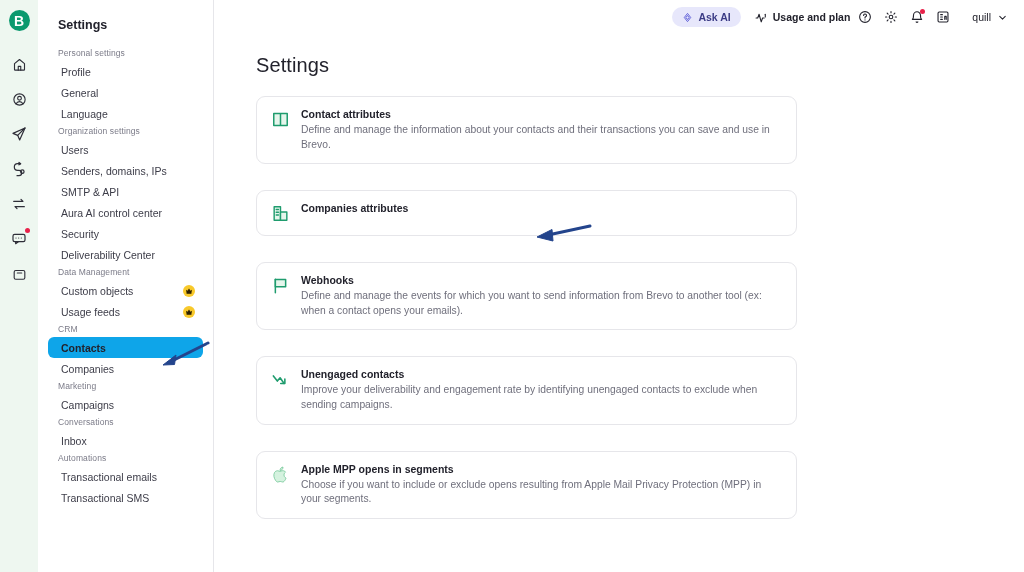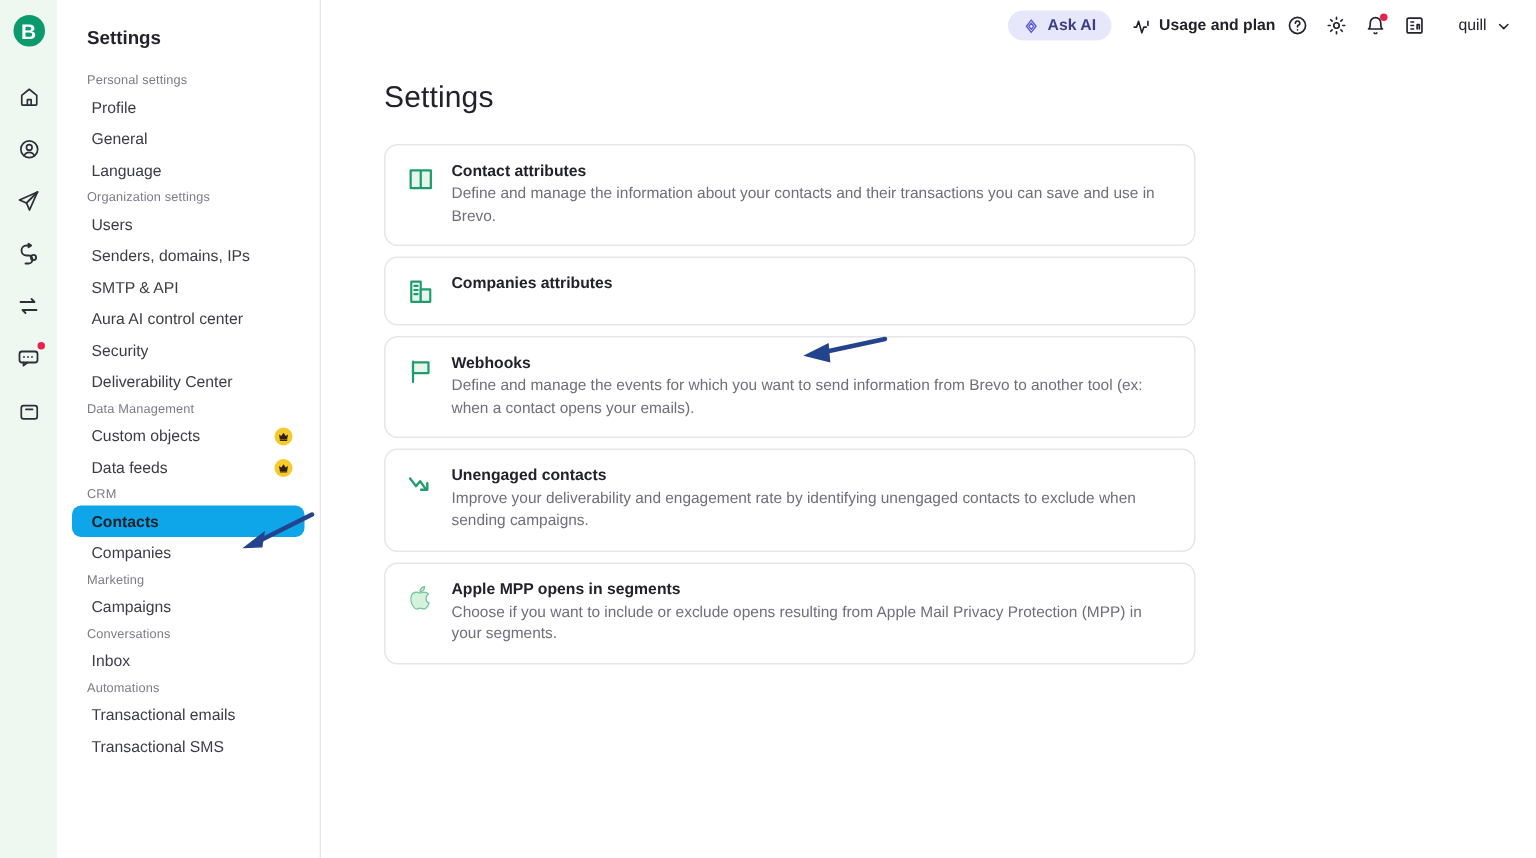--- a/index.html
+++ b/index.html
@@ -120,21 +120,21 @@
   .user-name {
     font-size: 10.5px; color: #22222c; margin-left: 14px; margin-right: 6px;
   }
   .chev { color: #22222c; display:flex; align-items:center; margin-right: 2px;}
 
   .content { padding: 20px 0 0 42px; }
   .page-title {
     font-size: 20px; color: #22222c; font-weight: normal;
     margin-bottom: 19px; letter-spacing: .1px;
   }
-  .cards { display: flex; flex-direction: column; gap: 7px; }
+  .cards { display: flex; flex-direction: column; gap: 26px; }
   .card {
     width: 541px;
     border: 1px solid #e6e6ea;
     border-radius: 9px;
     background: #ffffff;
     display: flex;
     padding: 11px 14px 11px 12px;
     gap: 10px;
   }
   .card-ico {
@@ -255,21 +255,21 @@
         <div class="nav-item">
           <span>Custom objects</span>
           <span class="crown">
             <svg width="8" height="8" viewBox="0 0 24 24" fill="#2e2200">
               <path d="M3 8l4.5 3.2L12 4.5l4.5 6.7L21 8l-1.7 10H4.7z"></path>
               <rect x="4.7" y="18.5" width="14.6" height="2.4"></rect>
             </svg>
           </span>
         </div>
         <div class="nav-item">
-          <span>Data feeds</span>
+          <span>Usage feeds</span>
           <span class="crown">
             <svg width="8" height="8" viewBox="0 0 24 24" fill="#2e2200">
               <path d="M3 8l4.5 3.2L12 4.5l4.5 6.7L21 8l-1.7 10H4.7z"></path>
               <rect x="4.7" y="18.5" width="14.6" height="2.4"></rect>
             </svg>
           </span>
         </div>
         <div class="nav-group-label">CRM</div>
         <div class="nav-item active">
           <span>Contacts</span>

